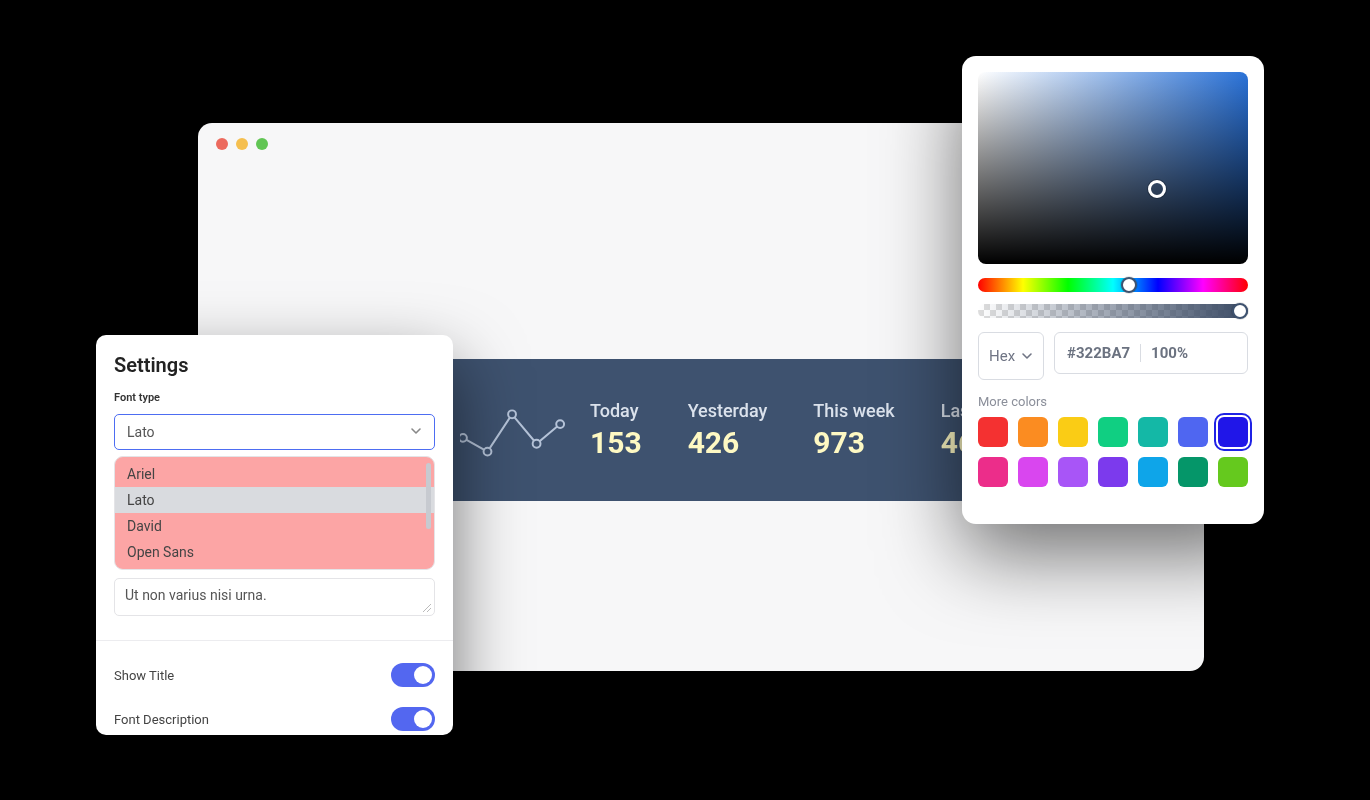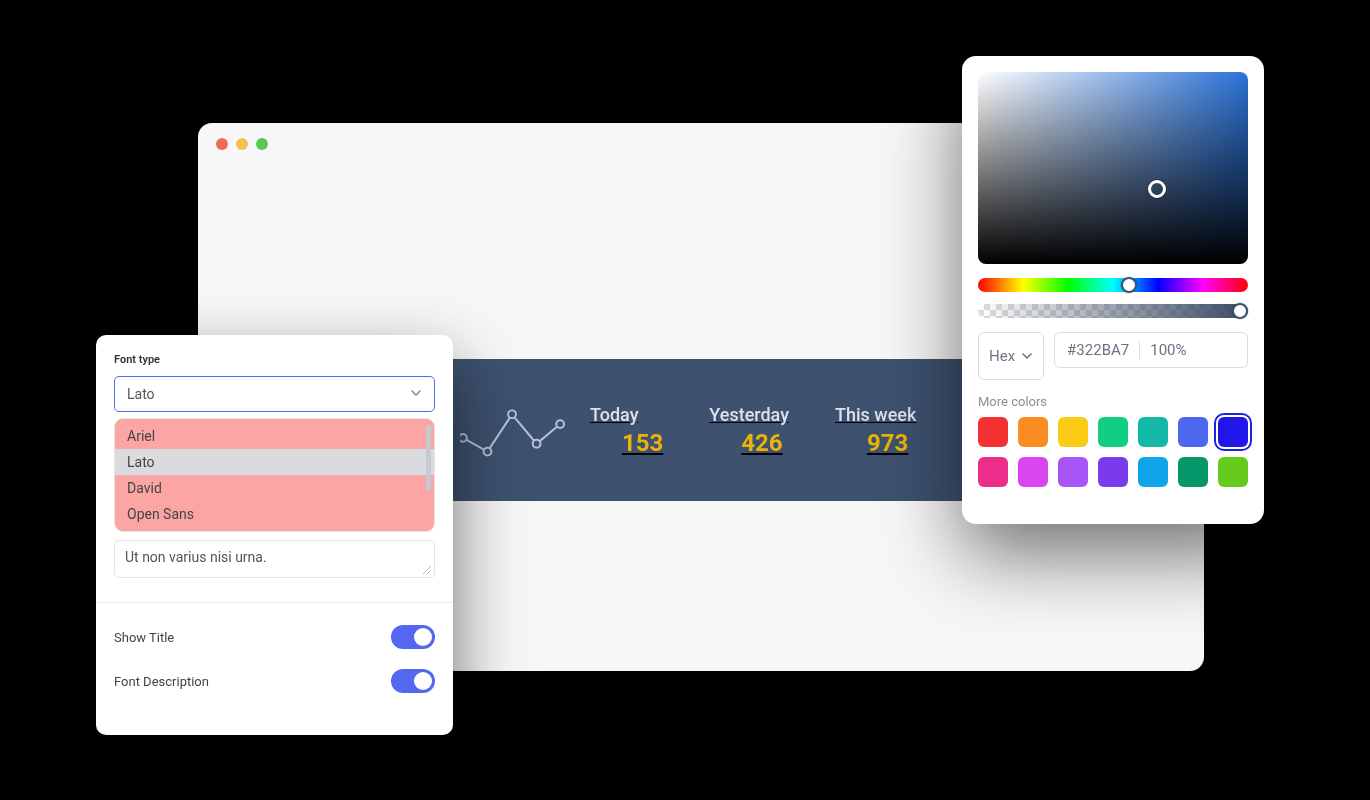--- a/index.html
+++ b/index.html
@@ -18,23 +18,23 @@
   .tl { width: 12px; height: 12px; border-radius: 50%; }
   .tl.red{background:#ec6a5e}.tl.yel{background:#f5bf4f}.tl.grn{background:#61c554}
 
   .stats-band {
     position: absolute; left:0; right:0; top: 236px; height: 142px;
     background: #3e526f;
     display: flex; align-items: center;
   }
   .stats-chart { margin-left: 262px; width: 108px; height: 72px; color:#aab8cd; }
   .stats-cols { display:flex; gap: 46px; margin-left: 22px; }
-  .stat-col { display:flex; flex-direction:column; gap:4px;text-decoration:underline; }
+  .stat-col { display:flex; flex-direction:column; gap:4px; }
   .stat-label { color:#dbe2ec; font-size:18px; font-weight:500; }
-  .stat-value { color:#eab308; font-size:24px; font-weight:700;margin-left:32px; }
+  .stat-value { color:#fef9c3; font-size:30px; font-weight:700; }
 
   
   .settings {
     position: absolute;
     left: 96px; top: 335px;
     width: 357px; height: 400px;
     background:#fff; border-radius:10px;
     box-shadow: 0 30px 70px rgba(0,0,0,.55);
     padding: 18px 18px 0;
   }
@@ -107,22 +107,22 @@
   .alpha .slider-thumb{left:calc(100% - 8px)}
 
   .picker-row { display:flex; gap:10px; margin-top:14px; }
   .fmt {
     display:flex; align-items:center; gap:6px;
     border:1px solid #d9dce2; border-radius:6px;
     height:48px; padding:0 10px; color:#707585; font-size:15px;
     cursor:pointer;
   }
   .hexbox {
-    flex:1; border:1px solid #d9dce2; border-radius:6px; height:36px;
-    display:flex; align-items:center; padding:5px 12px; gap:10px; color:#6b7280; font-size:15px;
+    flex:1; border:1px solid #d9dce2; border-radius:6px; height:42px;
+    display:flex; align-items:center; padding:5px 12px; gap:10px; color:#6b7280; font-size:15px;font-weight:bold;
   }
   .hexbox .div{width:1px;height:18px;background:#d9dce2}
   .more-label { margin-top:14px; font-size:13px; color:#8b8f9a; }
   .swatches { margin-top:8px; display:grid; grid-template-columns:repeat(7,30px); gap:10px 10px; }
   .sw { width:30px; height:30px; border-radius:6px; cursor:pointer; }
   .sw.selected { outline:2px solid #1f22e5; outline-offset:2px; border-radius:6px; }
 </style>
 </head>
 <body>
 
@@ -159,20 +159,21 @@
       </div>
       <div class="stat-col">
         <span class="stat-label">Last w</span>
         <span class="stat-value">468</span>
       </div>
     </div>
   </div>
 </div>
 
 <div class="settings">
+  <h2>Settings</h2>
 
   <div class="field-label">Font type</div>
   <div class="select">
     <span>Lato</span>
     <span class="chev">
       <svg width="12" height="12" viewBox="0 0 12 12">
           <path d="M2 4l4 4 4-4" fill="none" stroke="currentColor" stroke-width="1.6" stroke-linecap="round" stroke-linejoin="round"></path>
         </svg>
     </span>
   </div>

